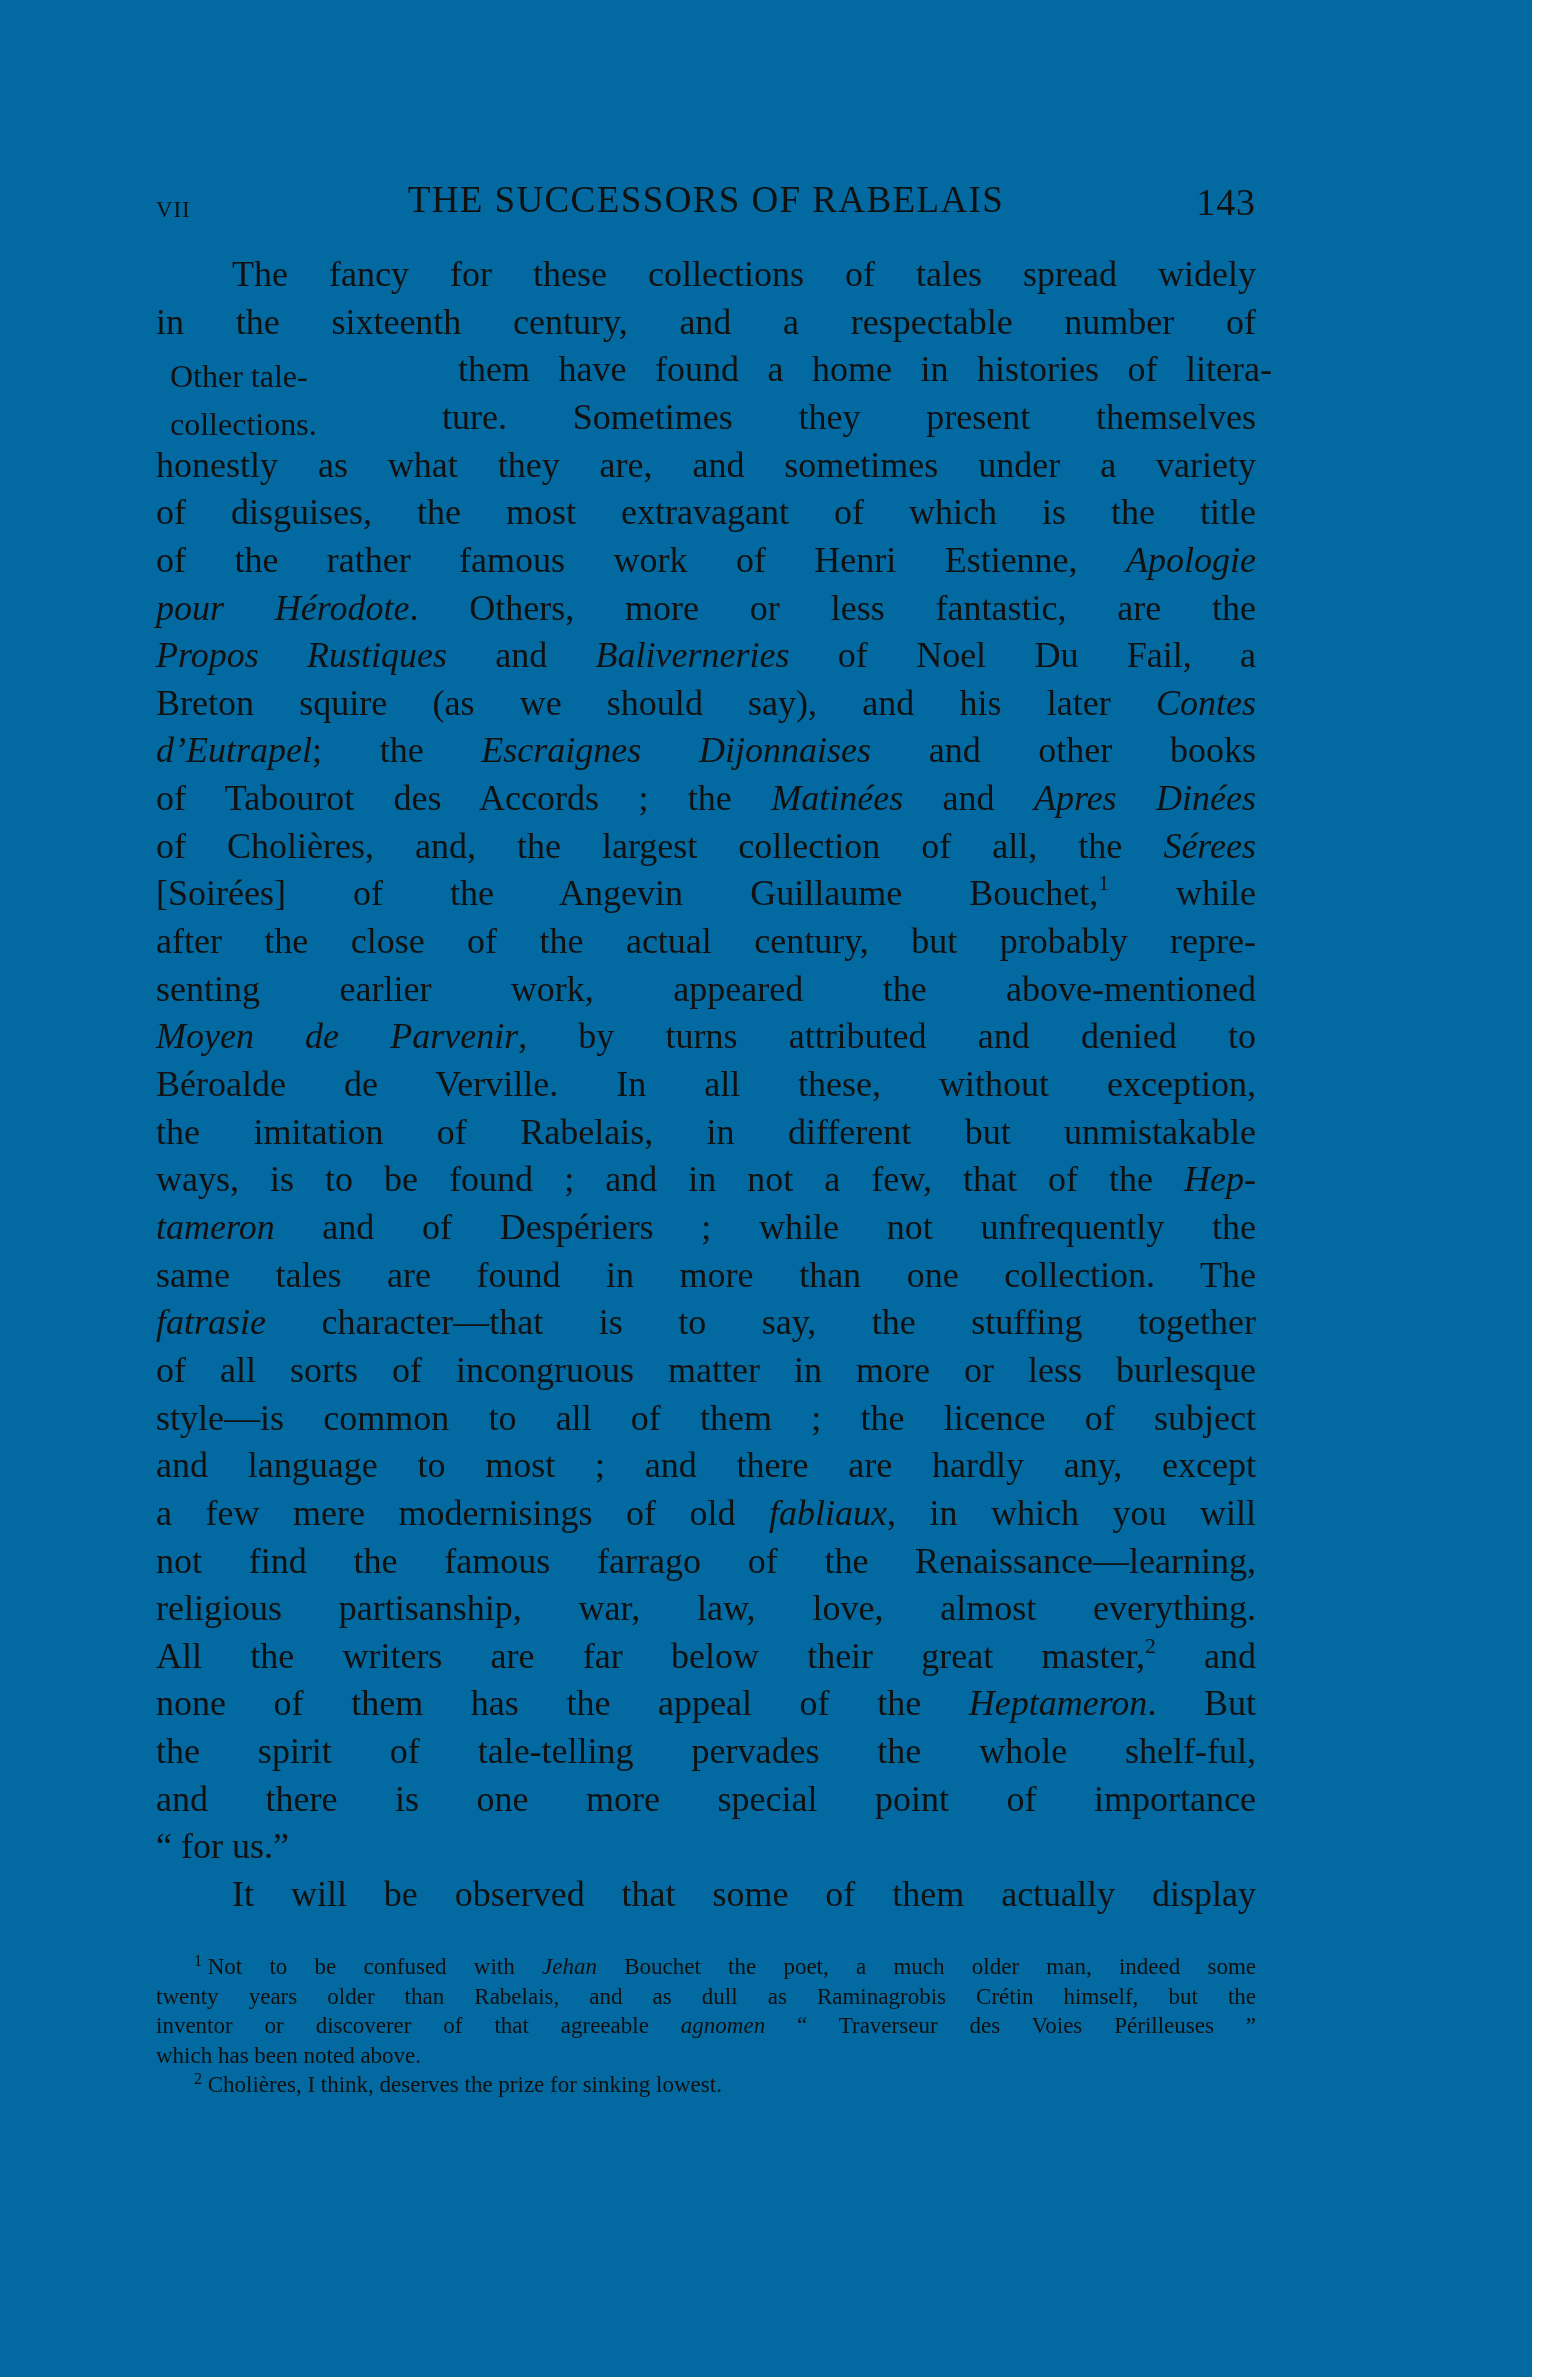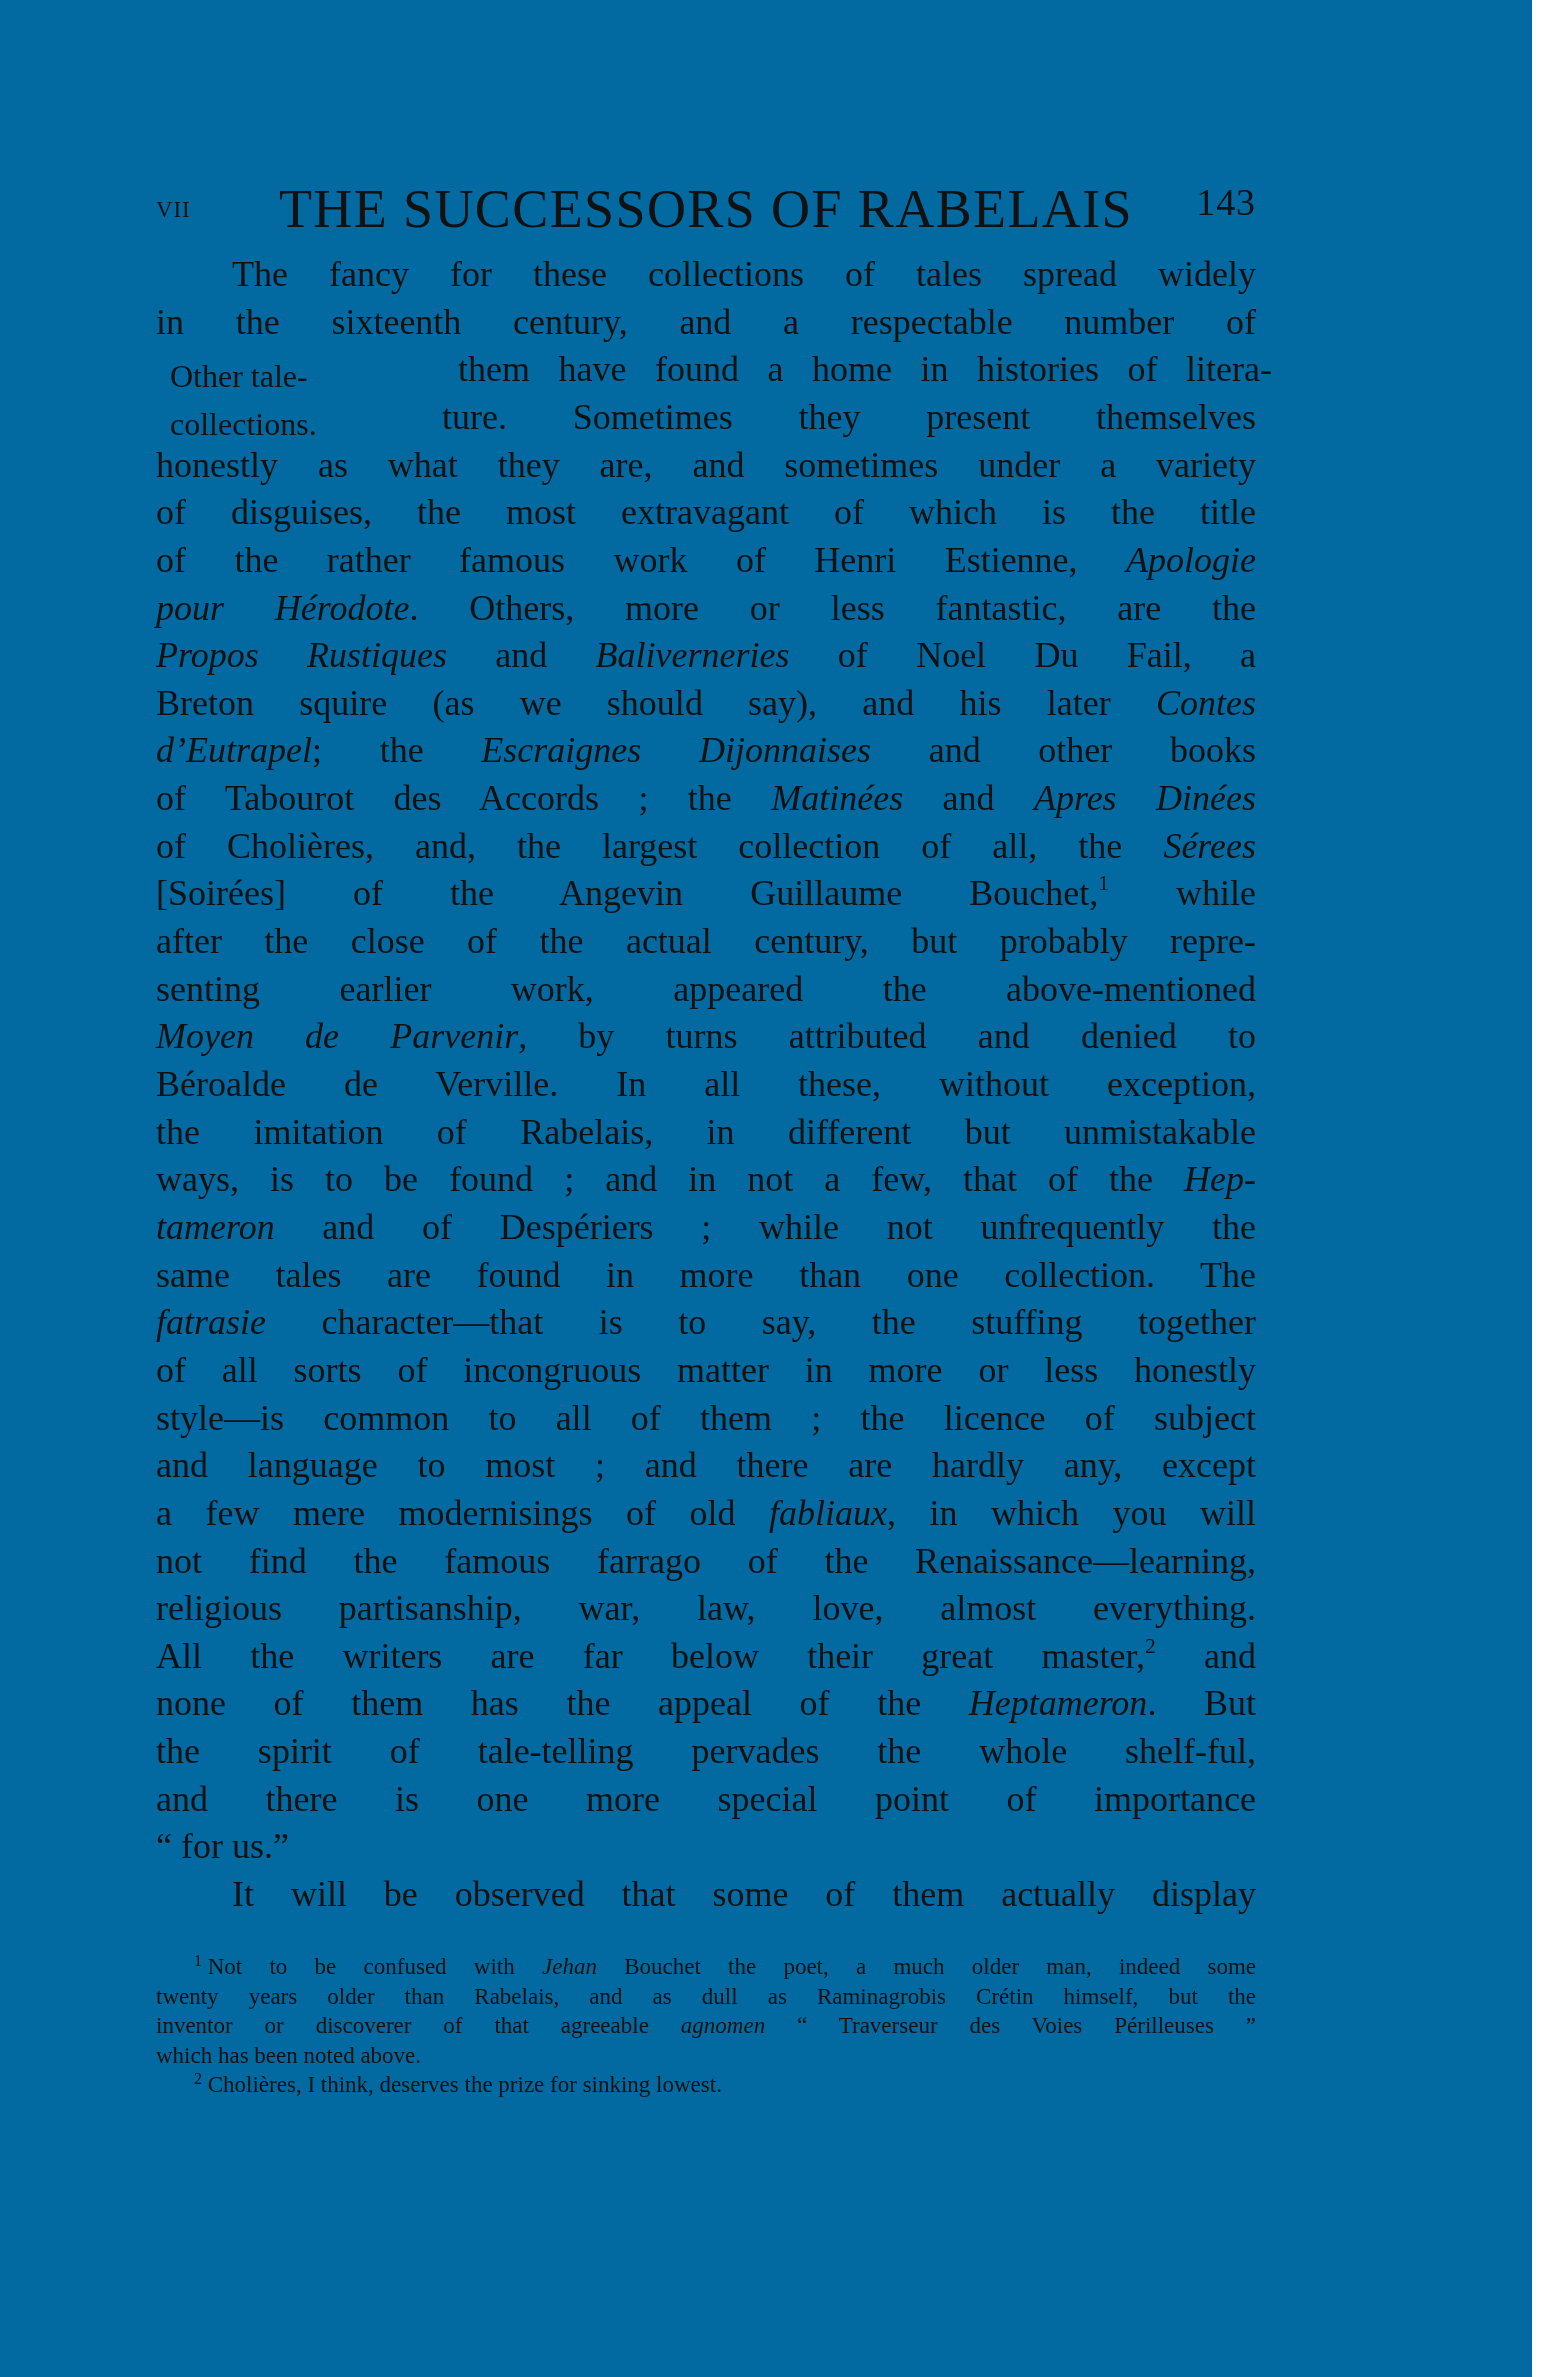--- a/index.html
+++ b/index.html
@@ -1,20 +1,20 @@
 <!DOCTYPE html>
 <html style="font-size:15px"><head>
   <meta charset="utf-8">
   <style>
     html, body { margin: 0; padding: 0; background: #ffffff; }
     body { width: 1560px; height: 2377px; position: relative; overflow: hidden; }
     .page { position: absolute; left: 0; top: 0; width: 1532px; height: 2377px; background: #0369a1; color: #111; font-family: "Liberation Serif", "DejaVu Serif", serif; }
     .running-head { position: absolute; left: 156px; top: 178px; width: 1100px; height: 53px; }
     .rh-chapter { position: absolute; left: 0; top: 19px; font-size: 23px; letter-spacing: 0.9px; }
-    .rh-title { position: absolute; left: 0; width: 100%; top: 0; text-align: center; font-size: 54px; letter-spacing: 1.4px; }
+    .rh-title { position: absolute; left: 0; width: 100%; top: 0; text-align: center; font-size: 37px; letter-spacing: 1.4px; }
     .rh-page { position: absolute; right: 0; top: 1.9px; font-size: 38px; letter-spacing: 0.9px; }
     .body-text { position: absolute; left: 156px; top: 251px; width: 1100px; }
     .line { position: absolute; left: 0; height: 47px; font-size: 36px; line-height: 47px; white-space: nowrap; text-align: justify; text-align-last: justify; }
     .line.full { width: 1100px; }
     .line.indent { left: 76px; width: 1024px; }
     .line.margin-start { left: 286px; width: 814px; }
     .line.short { text-align-last: left; }
     .line em, .fn em { font-style: italic; }
     .sup { font-size: 0.6em; vertical-align: 0.7em; line-height: 0; }
     .sidenote { position: absolute; left: 170px; font-size: 32px; line-height: 26.5px; white-space: nowrap; }
@@ -55,21 +55,21 @@
       <div class="line full" style="top: 619px;"><span>[Soirées] of the Angevin Guillaume Bouchet,</span><span class="sup">1</span><span> while</span></div>
       <div class="line full" style="top: 667px;"><span>after the close of the actual century, but probably repre-</span></div>
       <div class="line full" style="top: 715px;"><span>senting earlier work, appeared the above-mentioned</span></div>
       <div class="line full" style="top: 762px;"><em>Moyen de Parvenir</em><span>, by turns attributed and denied to</span></div>
       <div class="line full" style="top: 810px;"><span>Béroalde de Verville.  In all these, without exception,</span></div>
       <div class="line full" style="top: 858px;"><span>the imitation of Rabelais, in different but unmistakable</span></div>
       <div class="line full" style="top: 905px;"><span>ways, is to be found ; and in not a few, that of the </span><em>Hep-</em></div>
       <div class="line full" style="top: 953px;"><em>tameron</em><span> and of Despériers ; while not unfrequently the</span></div>
       <div class="line full" style="top: 1001px;"><span>same tales are found in more than one collection.  The</span></div>
       <div class="line full" style="top: 1048px;"><em>fatrasie</em><span> character—that is to say, the stuffing together</span></div>
-      <div class="line full" style="top: 1096px;"><span>of all sorts of incongruous matter in more or less honestly</span></div>
+      <div class="line full" style="top: 1096px;"><span>of all sorts of incongruous matter in more or less burlesque</span></div>
       <div class="line full" style="top: 1144px;"><span>style—is common to all of them ; the licence of subject</span></div>
       <div class="line full" style="top: 1191px;"><span>and language to most ; and there are hardly any, except</span></div>
       <div class="line full" style="top: 1239px;"><span>a few mere modernisings of old </span><em>fabliaux</em><span>, in which you will</span></div>
       <div class="line full" style="top: 1287px;"><span>not find the famous farrago of the Renaissance—learning,</span></div>
       <div class="line full" style="top: 1334px;"><span>religious partisanship, war, law, love, almost everything.</span></div>
       <div class="line full" style="top: 1382px;"><span>All the writers are far below their great master,</span><span class="sup">2</span><span> and</span></div>
       <div class="line full" style="top: 1429px;"><span>none of them has the appeal of the </span><em>Heptameron</em><span>.  But</span></div>
       <div class="line full" style="top: 1477px;"><span>the spirit of tale-telling pervades the whole shelf-ful,</span></div>
       <div class="line full" style="top: 1525px;"><span>and there is one more special point of importance</span></div>
       <div class="line full short" style="top: 1572px;"><span>“ for us.”</span></div>

